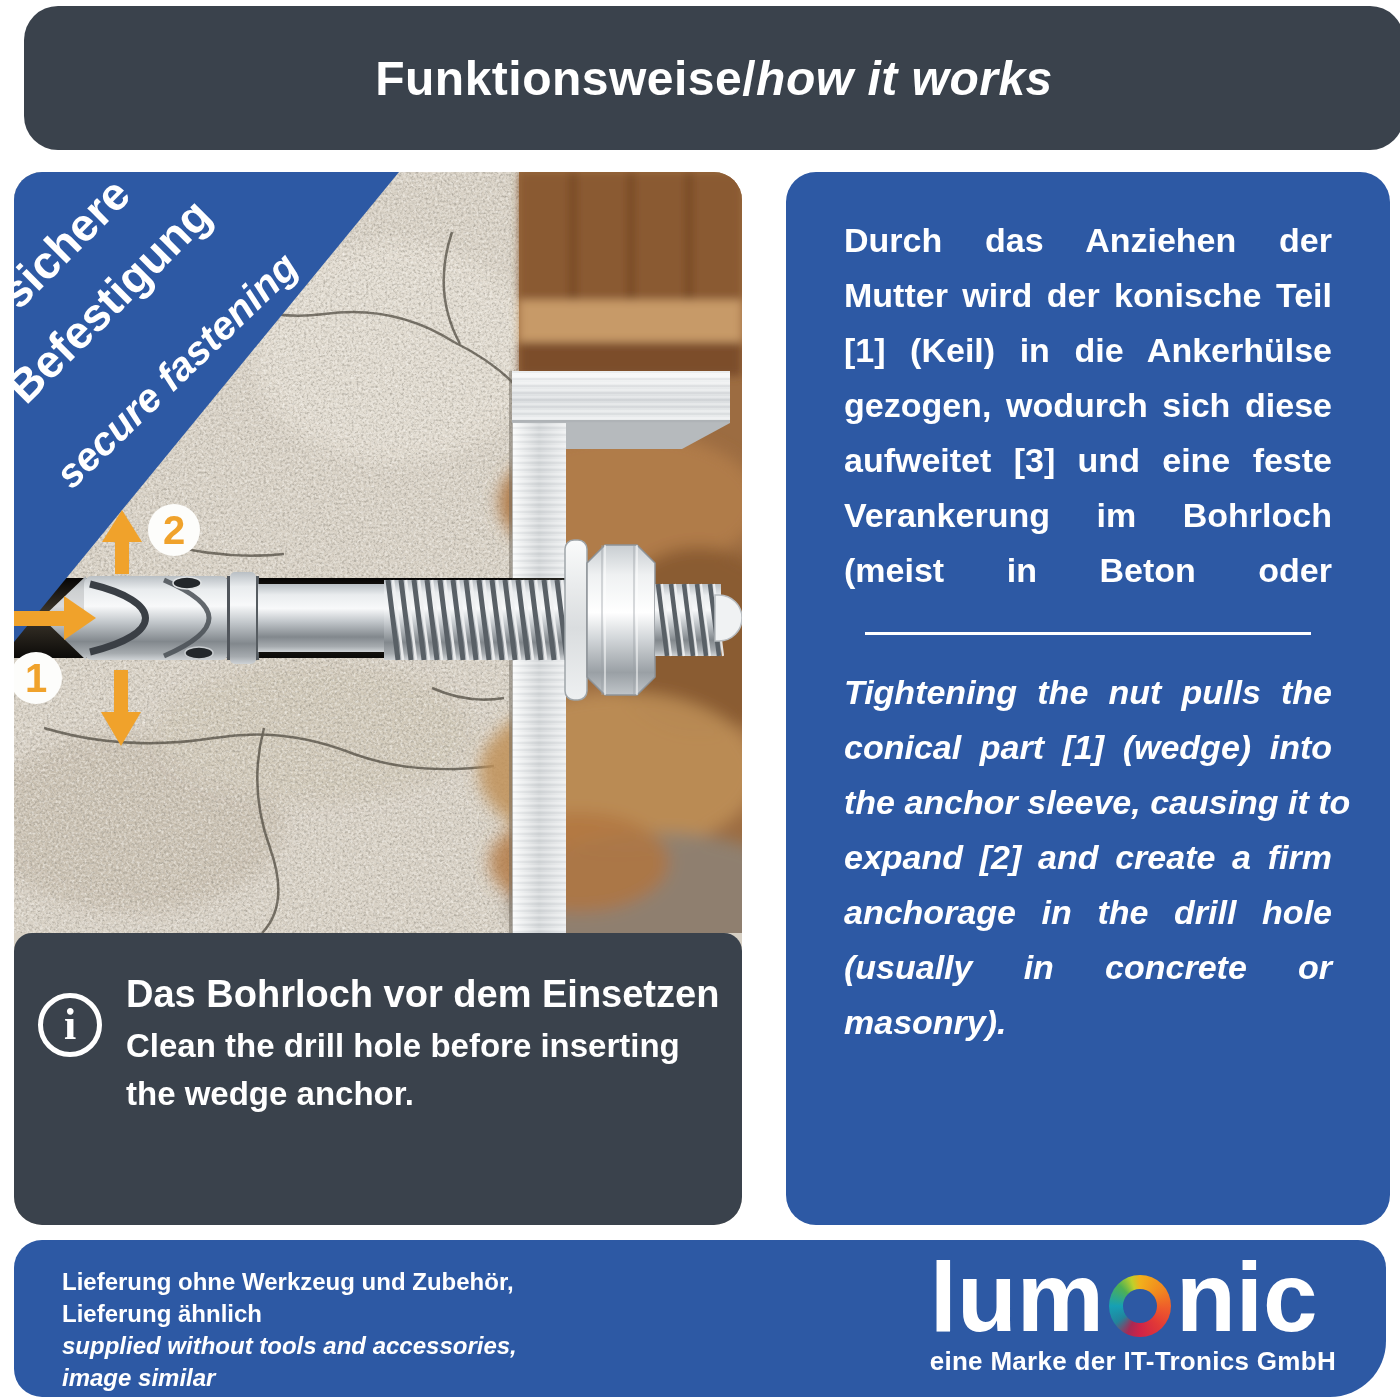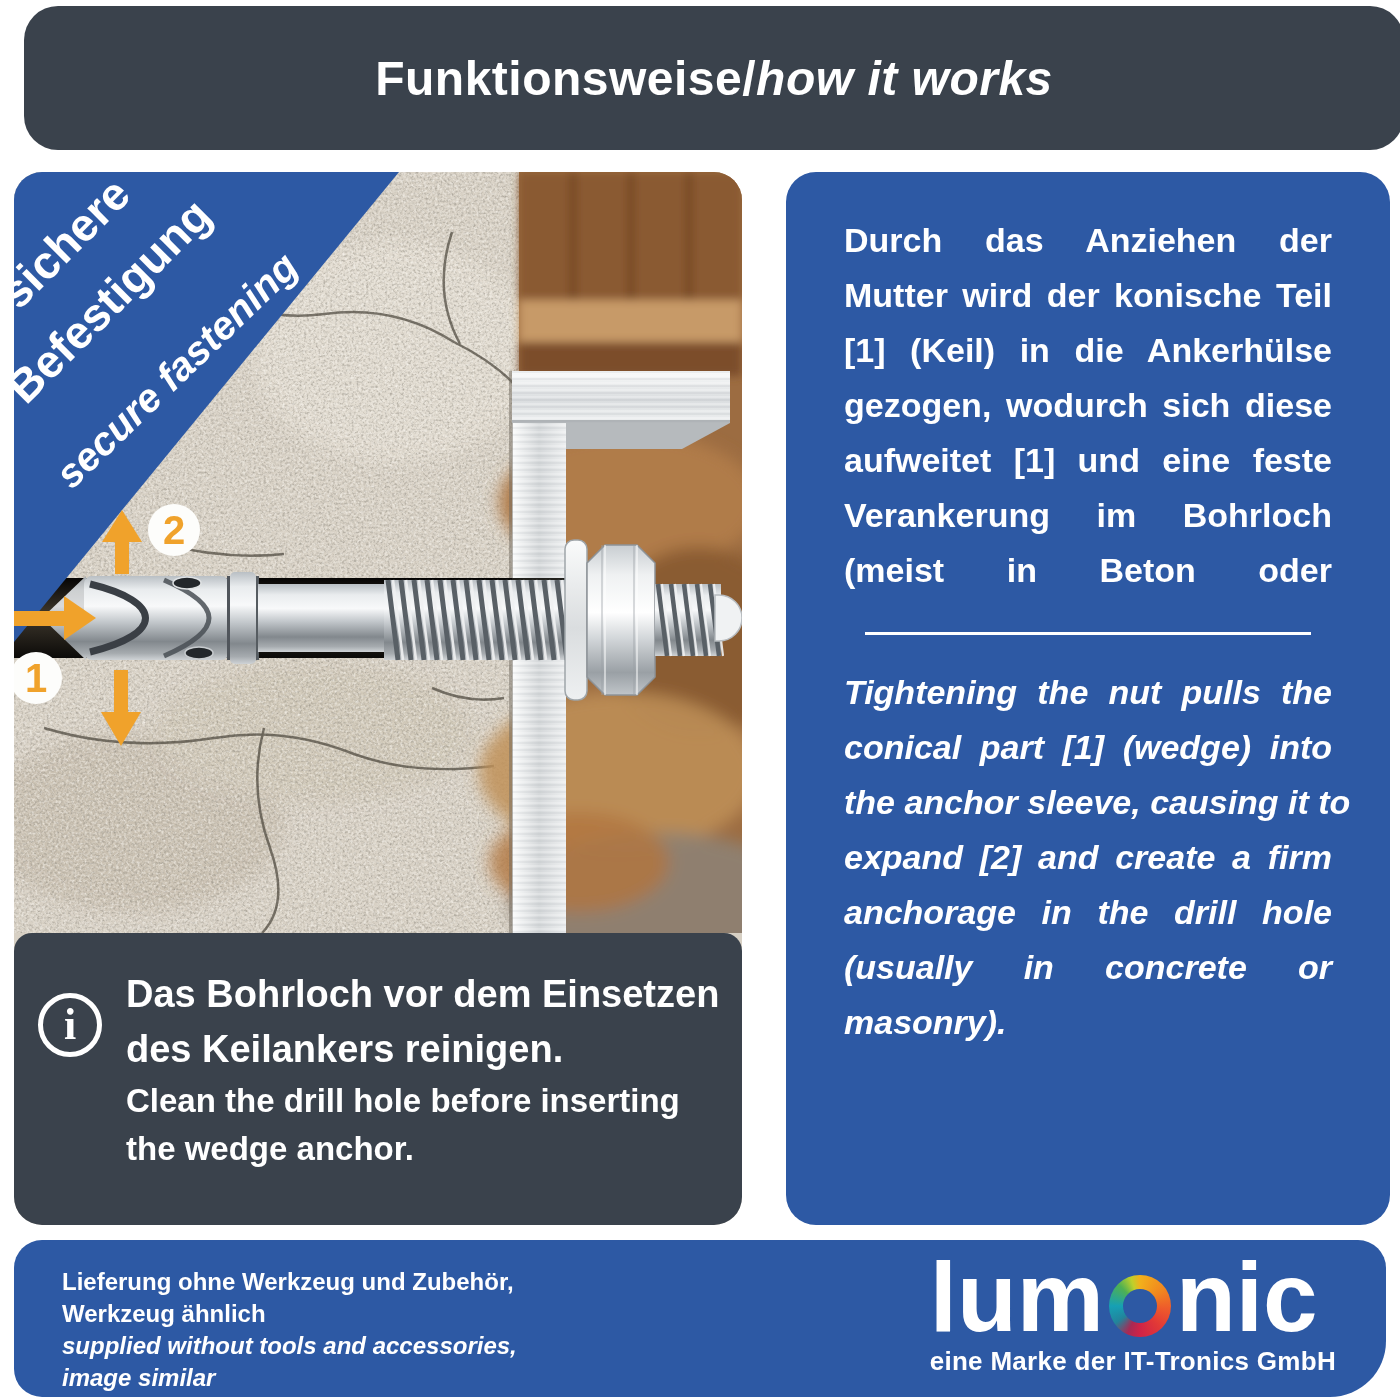--- a/index.html
+++ b/index.html
@@ -215,57 +215,56 @@
         <circle cx="160" cy="358" r="26" fill="#fdfdfb"></circle>
         <text x="160" y="372" text-anchor="middle" fill="#f0a22b" font-family="Liberation Sans, sans-serif" font-size="40" font-weight="bold">2</text>
       </g>
     </svg>
 
     <div class="note">
       <div class="info-icon">i</div>
       <div class="note-text">
         <div class="note-de">
             <div>Das Bohrloch vor dem Einsetzen</div>
-            <div class="last-line">des Keilankers reinigen.</div>
           </div>
         <div class="note-en">
             <div>Clean the drill hole before inserting</div>
             <div class="last-line">the wedge anchor.</div>
           </div>
       </div>
     </div>
   </section>
 
   <section class="text-panel">
     <div class="para-de">
         <div class="jline">Durch das Anziehen der</div>
         <div class="jline">Mutter wird der konische Teil</div>
         <div class="jline">[1] (Keil) in die Ankerhülse</div>
         <div class="jline">gezogen, wodurch sich diese</div>
-        <div class="jline">aufweitet [1] und eine feste</div>
+        <div class="jline">aufweitet [3] und eine feste</div>
         <div class="jline">Verankerung im Bohrloch</div>
         <div class="jline">(meist in Beton oder</div>
       </div>
     <hr class="separator">
     <div class="para-en">
         <div class="jline">Tightening the nut pulls the</div>
         <div class="jline">conical part [1] (wedge) into</div>
         <div class="jline">the anchor sleeve, causing it to</div>
         <div class="jline">expand [2] and create a firm</div>
         <div class="jline">anchorage in the drill hole</div>
         <div class="jline">(usually in concrete or</div>
         <div class="jline last-line">masonry).</div>
       </div>
   </section>
 
   <footer class="footer">
     <div class="fnote">
       <div class="de-lines">
           <div>Lieferung ohne Werkzeug und Zubehör,</div>
-          <div class="last-line">Werkzeug ähnlich</div>
+          <div class="last-line">Lieferung ähnlich</div>
         </div>
       <div class="en-lines">
           <div>supplied without tools and accessories,</div>
           <div class="last-line">image similar</div>
         </div>
     </div>
     <div class="brand">
       <div class="logo">
           <span>lum</span>
           <span class="logo-ring"></span>

